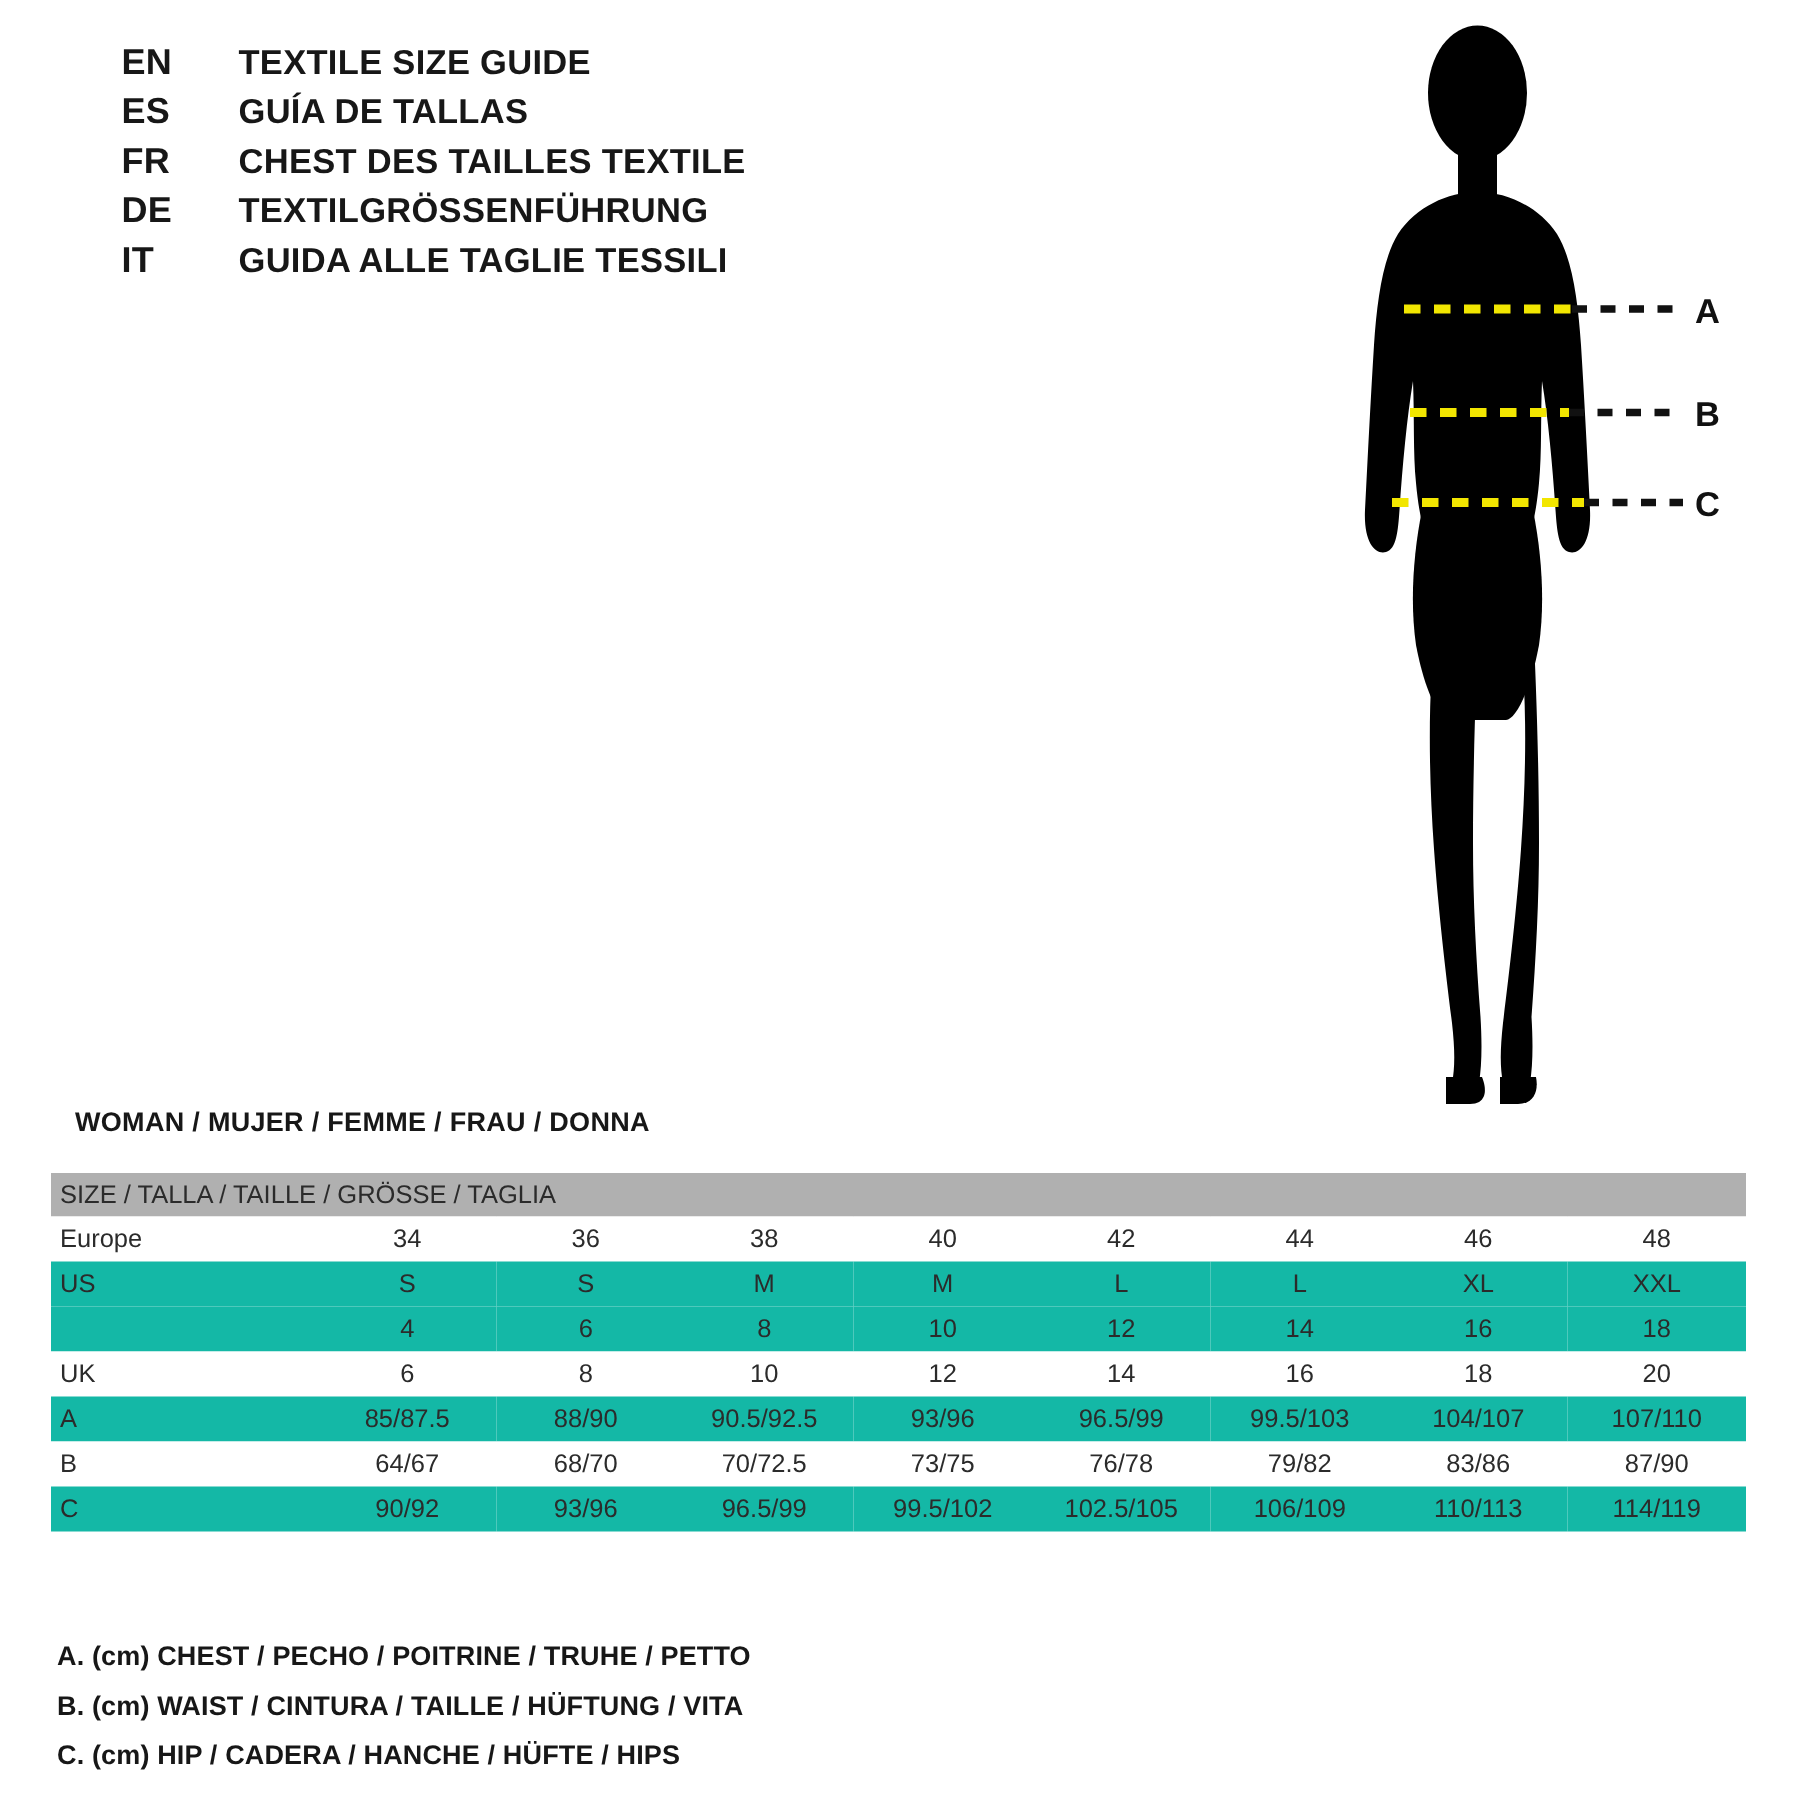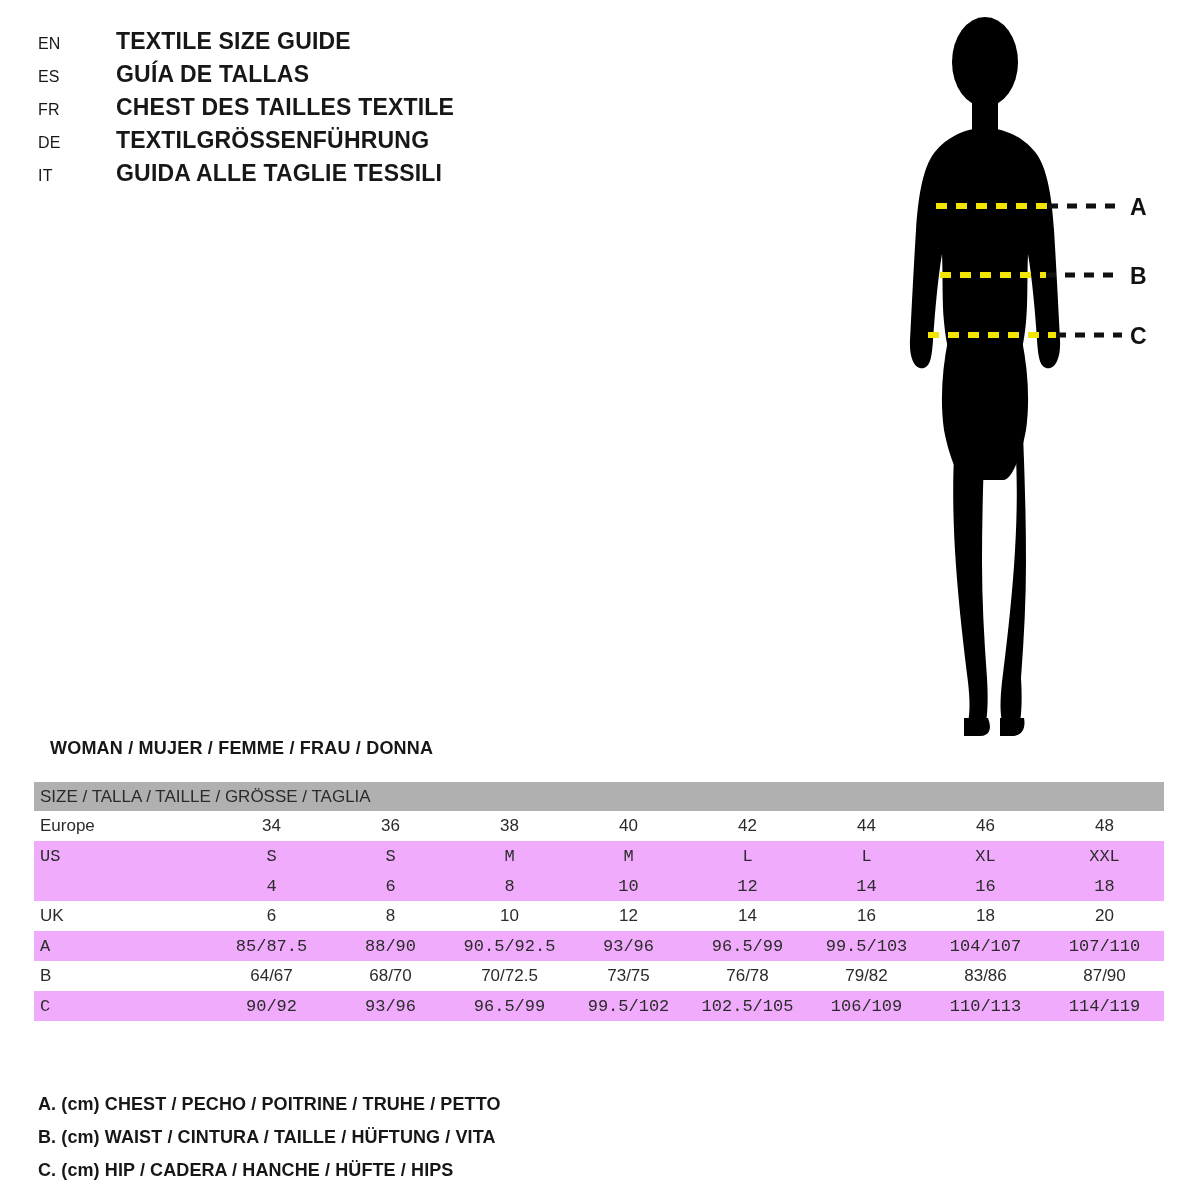--- a/index.html
+++ b/index.html
@@ -28,24 +28,25 @@
     top: 28px;
     width: 620px;
   }
   .title-row {
     display: flex;
     align-items: baseline;
     height: 33px;
   }
   .title-lang {
     width: 78px;
-    font-size: 16px;
-    font-weight: 400;
+    font-size: 24px;
+    font-weight: 700;
     letter-spacing: 0.2px;
     color: #171717;
+    margin-left: 43px;
   }
   .title-text {
     font-size: 23px;
     font-weight: 700;
     letter-spacing: 0.2px;
     color: #171717;
     white-space: nowrap;
   }
 
   
@@ -91,21 +92,21 @@
     vertical-align: middle;
   }
   tr.head-row td {
     background: #b0b0b0;
     font-weight: 400;
     color: #2b2b2b;
     font-size: 17px;
     height: 29px;
   }
   tr.row-light td { background: #ffffff; }
-  tr.row-gray td { background: #f0abfc; font-family: Liberation Mono, monospace; }
+  tr.row-gray td { background: #14b8a6; }
 
   td.label-cell {
     text-align: left;
     padding-left: 8px;
     width: 178px;
   }
   td.val-cell {
     text-align: center;
     margin-top: 32px;
   }

